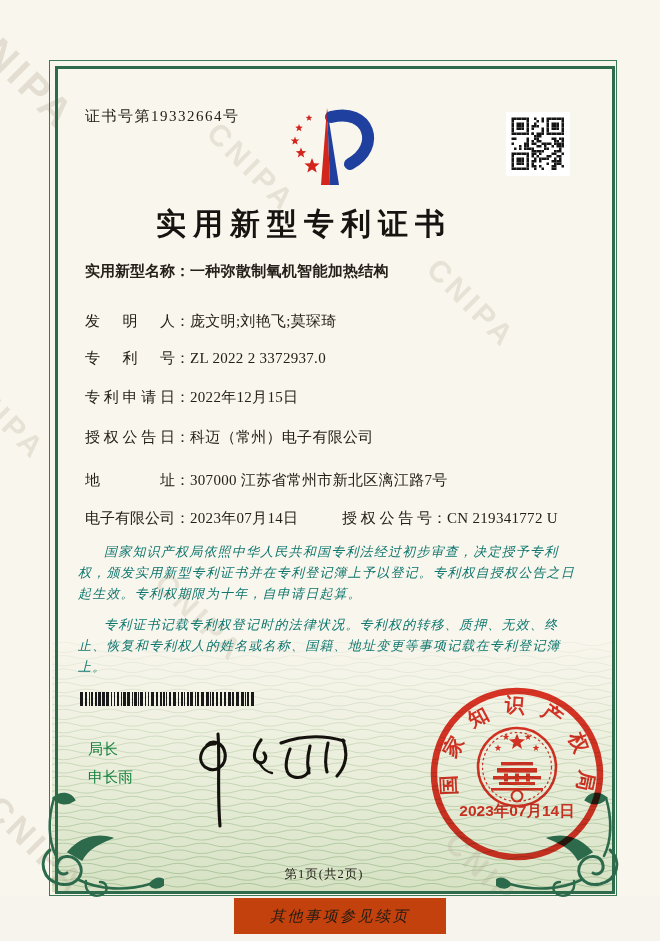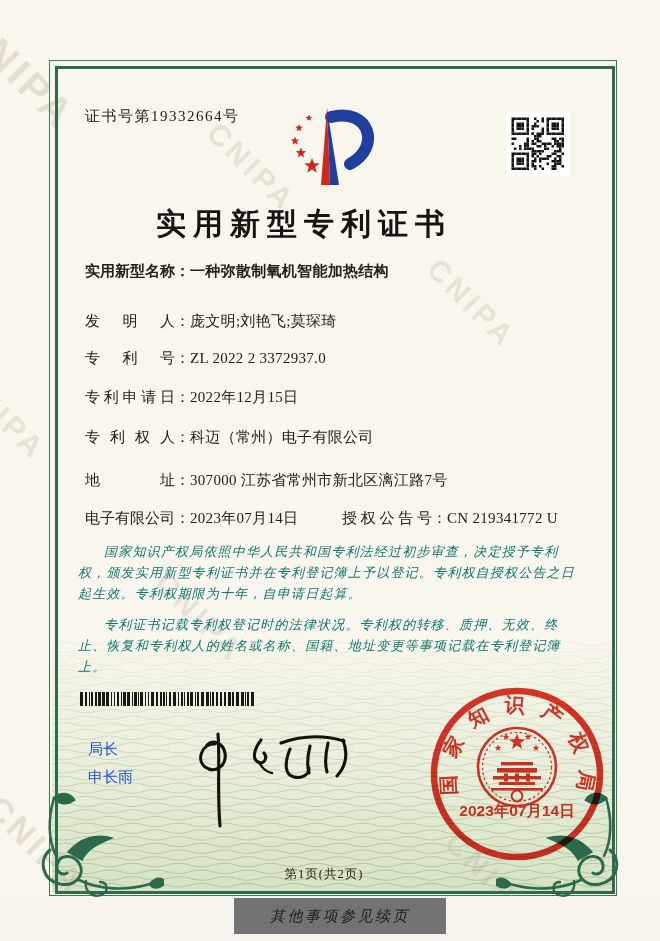--- a/index.html
+++ b/index.html
@@ -34,29 +34,29 @@
   .val{letter-spacing:.3px;}
   .val-fixed{display:inline-block;width:152px;}
   
   .paras{position:absolute;left:78px;top:541px;width:505px;z-index:4;
          font-size:13px;line-height:21px;letter-spacing:1.2px;font-style:italic;
          color:#0f766e;}
   .paras p{margin:0 0 10px 0;text-indent:2em;}
   
   .barcode{position:absolute;left:80px;top:692px;z-index:4;}
   .sig-label{position:absolute;left:88px;z-index:4;font-family:"Liberation Sans","DejaVu Sans",sans-serif;
-             font-size:15px;color:#1d4ed8;}
+             font-size:15px;color:#15803d;}
   .signature{position:absolute;left:193px;top:730px;z-index:4;}
   
   .seal{position:absolute;left:427px;top:684px;width:180px;height:180px;z-index:5;
         mix-blend-mode:multiply;opacity:.93;}
   
   .page-num{position:absolute;left:0;top:866px;width:648px;text-align:center;
             font-size:12.5px;letter-spacing:1px;z-index:4;}
-  .note-box{position:absolute;left:234px;top:898px;width:212px;height:36px;background:#737373;
+  .note-box{position:absolute;left:234px;top:898px;width:212px;height:36px;background:#c2410c;
             z-index:4;display:flex;align-items:center;justify-content:center;}
   .note-box span{font-size:15px;font-style:italic;letter-spacing:2.5px;color:#201c16;}
   .bottom-strip{position:absolute;left:0;top:896px;width:660px;height:45px;background:#f6f4ec;z-index:2;}
 </style>
 </head>
 <body>
 
 <div class="page">
 
   <div class="band"></div>
@@ -373,21 +373,21 @@
       <rect x="48" y="55.5" width="2.5" height="2.5" fill="#151515"></rect>
     </svg>
 
   <div class="title">实用新型专利证书</div>
 
   <div class="fields" id="fields">
       <div class="frow" style="top: 262px; font-weight: bold;"><span class="lbl">实用新型名称</span><span class="colon">：</span><span class="val">一种弥散制氧机智能加热结构</span></div>
       <div class="frow" style="top: 312px;"><span class="lbl">发明人</span><span class="colon">：</span><span class="val">庞文明;刘艳飞;莫琛琦</span></div>
       <div class="frow" style="top: 349px;"><span class="lbl">专利号</span><span class="colon">：</span><span class="val">ZL 2022 2 3372937.0</span></div>
       <div class="frow" style="top: 388px;"><span class="lbl">专利申请日</span><span class="colon">：</span><span class="val">2022年12月15日</span></div>
-      <div class="frow" style="top: 428px;"><span class="lbl">专利权人</span><span class="colon">：</span><span class="val">科迈（常州）电子有限公司</span></div>
+      <div class="frow" style="top: 428px;"><span class="lbl">授权公告日</span><span class="colon">：</span><span class="val">科迈（常州）电子有限公司</span></div>
       <div class="frow" style="top: 471px;"><span class="lbl">地址</span><span class="colon">：</span><span class="val">307000 江苏省常州市新北区漓江路7号</span></div>
       <div class="frow" style="top: 509px;"><span class="lbl">电子有限公司</span><span class="colon">：</span><span class="val val-fixed">2023年07月14日</span><span class="lbl">授权公告号</span><span class="colon">：</span><span class="val">CN 219341772 U</span></div>
     </div>
 
   <div class="paras">
     <p>国家知识产权局依照中华人民共和国专利法经过初步审查，决定授予专利权，颁发实用新型专利证书并在专利登记簿上予以登记。专利权自授权公告之日起生效。专利权期限为十年，自申请日起算。</p>
     <p>专利证书记载专利权登记时的法律状况。专利权的转移、质押、无效、终止、恢复和专利权人的姓名或名称、国籍、地址变更等事项记载在专利登记簿上。</p>
   </div>
 
   <svg class="barcode" id="barcode" width="178" height="14">

